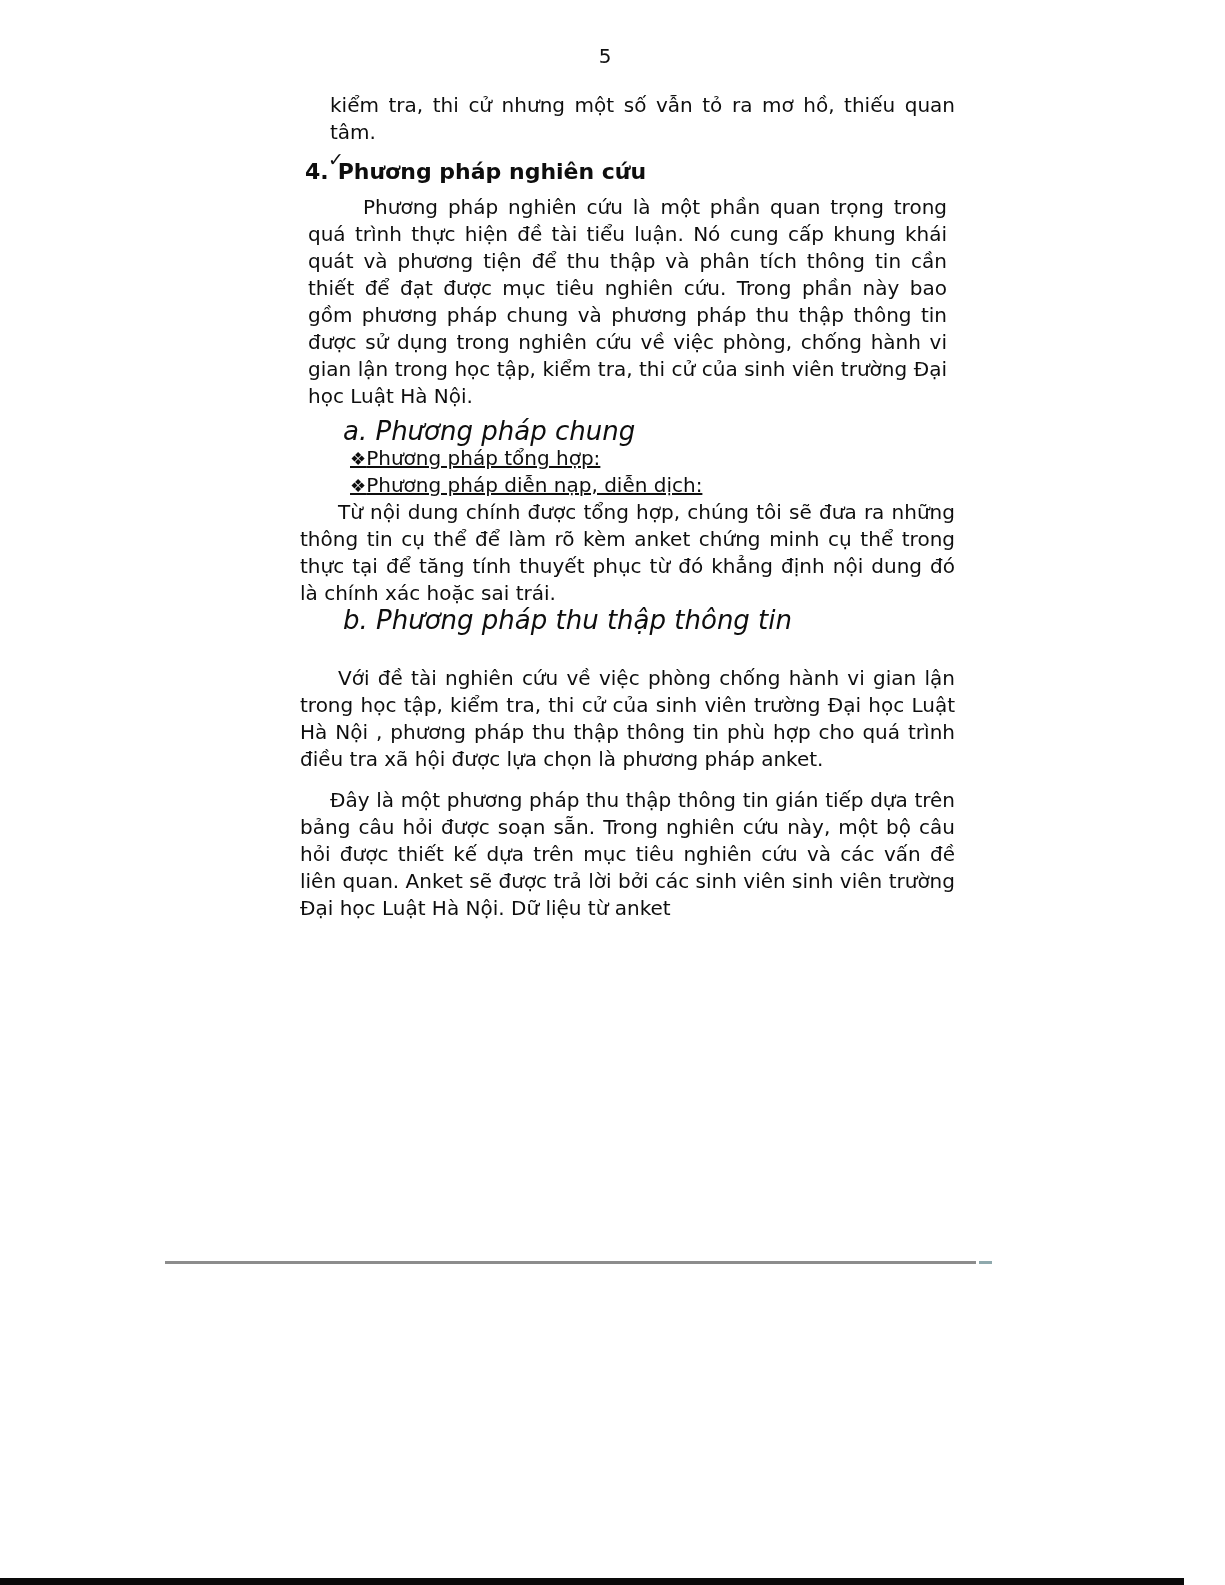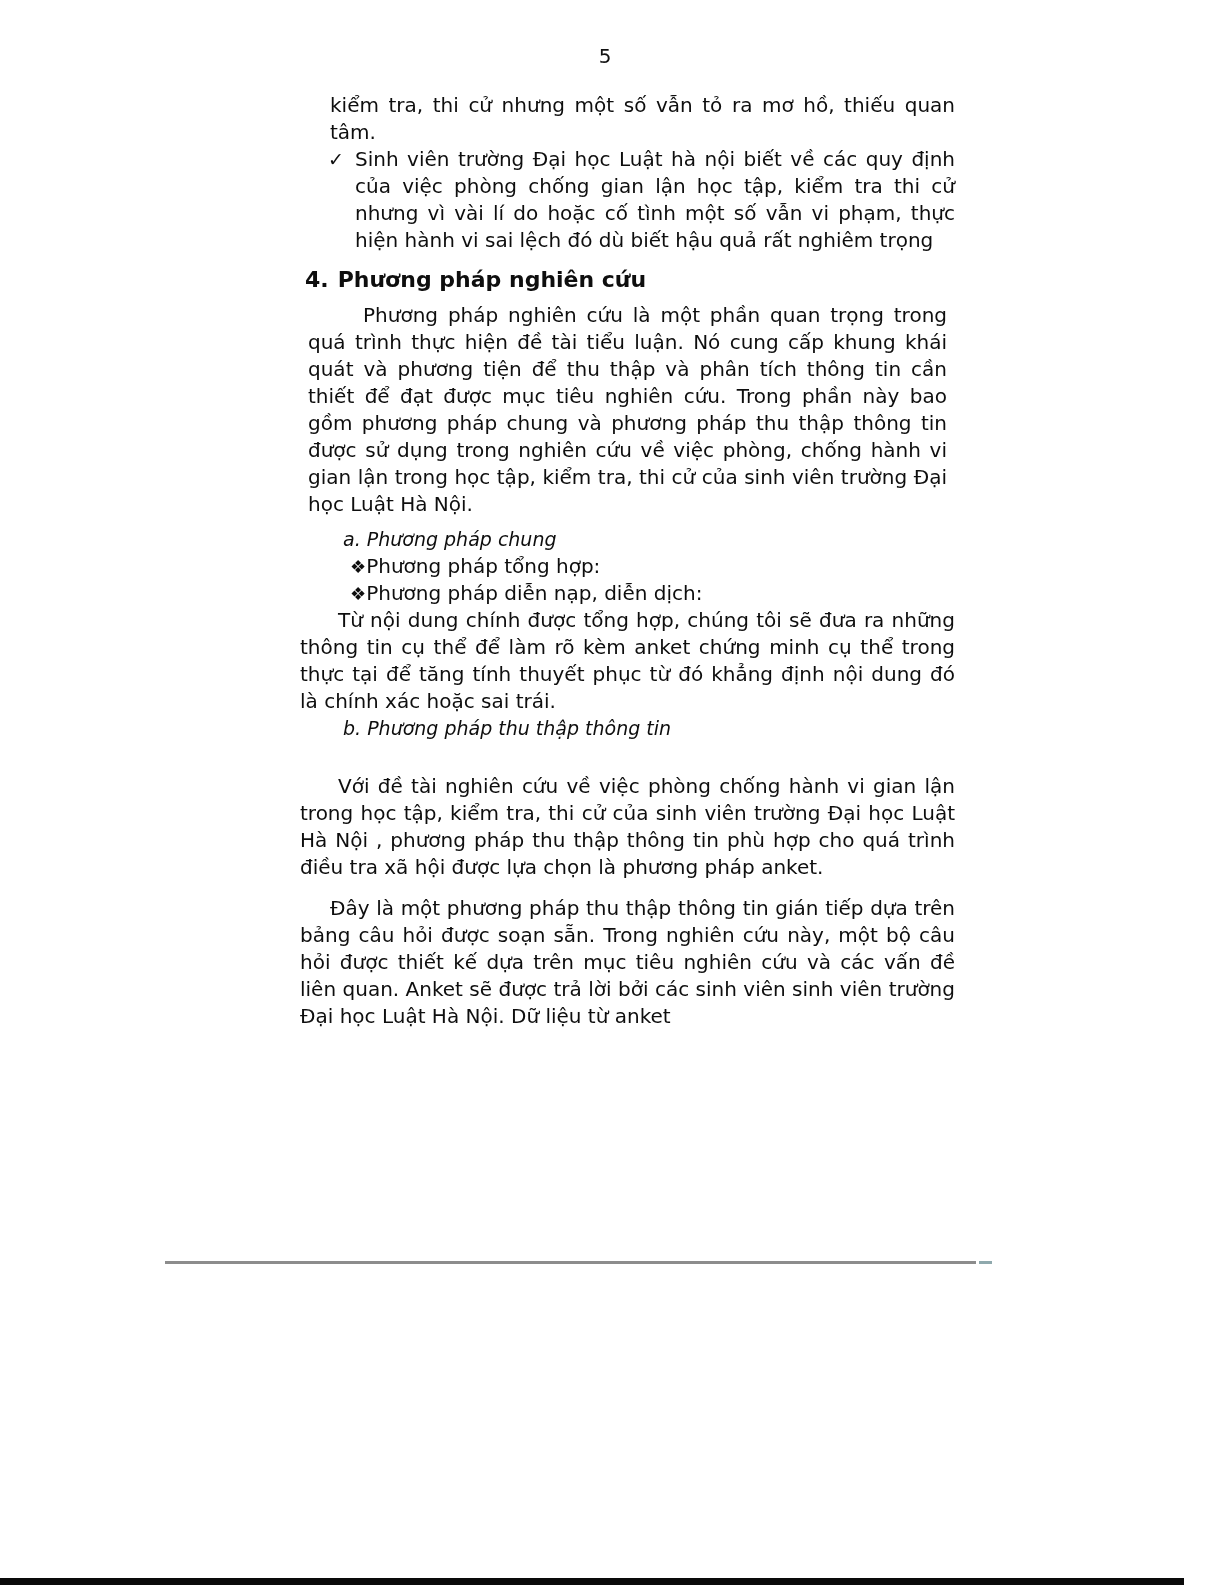--- a/index.html
+++ b/index.html
@@ -56,26 +56,27 @@
     line-height: 29px;
     text-align: left;
   }
   .intro-para {
     margin: 8px;
     text-indent: 55px;
   }
   .sub-label {
     margin: 0 0 0 43px;
     font-style: italic;
-    font-size: 19px;
+    font-size: 26px;
     text-align: left;
   }
   .bullet-line {
     margin: 0 0 0 50px;
     text-align: left;
+    text-decoration: underline;
   }
   .bullet-line .diamond-marker {
     font-size: 18px;
   }
   .body-para {
     margin: 0;
     text-indent: 38px;
   }
   .para-voi {
     margin-top: 31px;
@@ -113,21 +114,20 @@
 <body>
 
 <div class="page-number">5</div>
 
 <div class="content">
 
   <p class="para-continuation">kiểm tra, thi cử nhưng một số vẫn tỏ ra mơ hồ, thiếu quan tâm.</p>
 
   <div class="check-item">
     <span class="check-marker">✓</span>
-    <span>Sinh viên trường Đại học Luật hà nội biết về các quy định của việc phòng chống gian lận học tập, kiểm tra thi cử nhưng vì vài lí do hoặc cố tình một số vẫn vi phạm, thực hiện hành vi sai lệch đó dù biết hậu quả rất nghiêm trọng</span>
   </div>
 
   <div class="section-heading">
     <span>4.</span>
     <span>Phương pháp nghiên cứu</span>
   </div>
 
   <p class="intro-para">Phương pháp nghiên cứu là một phần quan trọng trong quá trình thực hiện đề tài tiểu luận. Nó cung cấp khung khái quát và phương tiện để thu thập và phân tích thông tin cần thiết để đạt được mục tiêu nghiên cứu. Trong phần này bao gồm phương pháp chung và phương pháp thu thập thông tin được sử dụng trong nghiên cứu về việc phòng, chống hành vi gian lận trong học tập, kiểm tra, thi cử của sinh viên trường Đại học Luật Hà Nội.</p>
 
   <p class="sub-label">a. Phương pháp chung</p>

